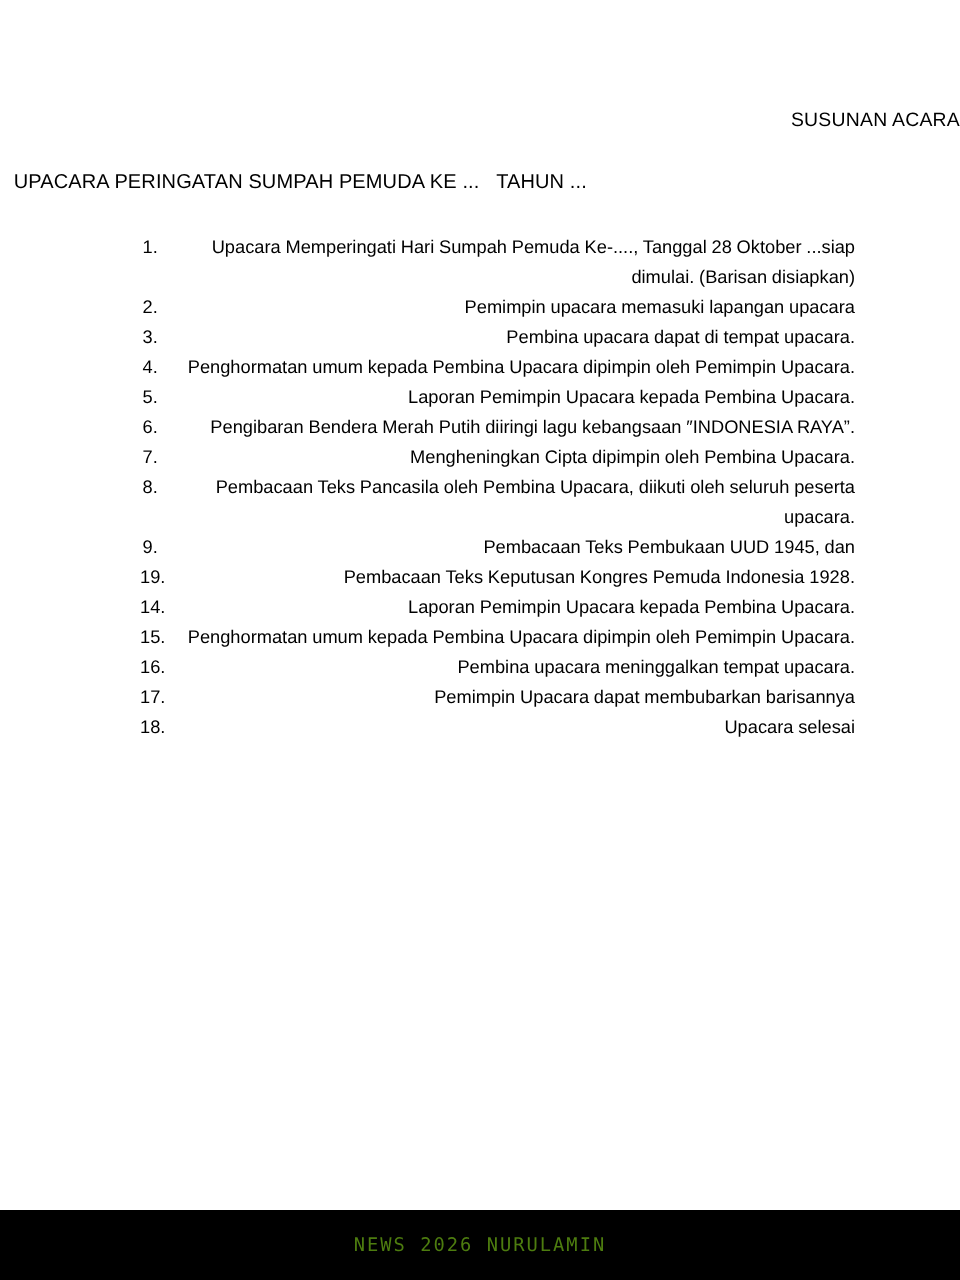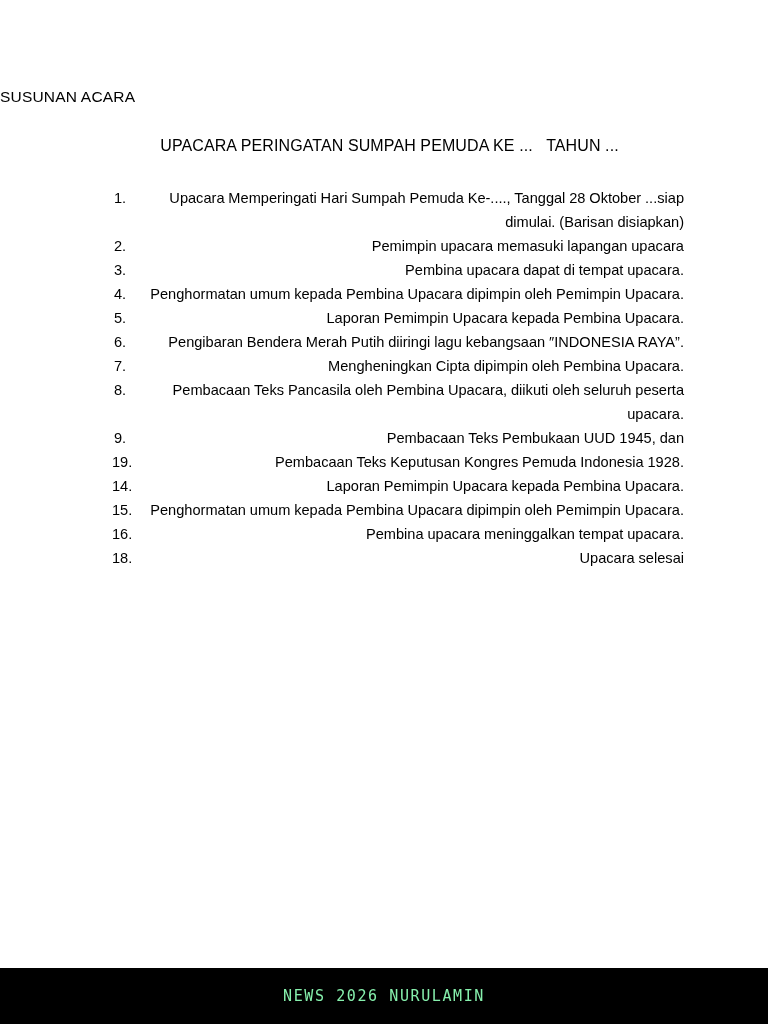--- a/index.html
+++ b/index.html
@@ -26,35 +26,34 @@
   }
 
   .doc-body {
     position: absolute;
     left: 0;
     top: 0;
     width: 768px;
   }
 
   .title-main {
-    text-align: left;
+    text-align: right;
     font-size: 15.5px;
     letter-spacing: 0.2px;
     margin: 0;
     padding: 0;
     position: absolute;
     left: 0;
     right: 0;
     top: 88px;
     font-weight: normal;
     white-space: pre;
   }
 
   .title-sub {
-    text-align: center;
     font-size: 16px;
     letter-spacing: 0.1px;
     margin: 0;
     padding: 0;
     position: absolute;
     left: 11px;
     right: 0;
     top: 137px;
     font-weight: normal;
     white-space: pre;
@@ -100,21 +99,21 @@
     top: 968px;
     width: 768px;
     height: 56px;
     background: #000000;
     display: flex;
     align-items: center;
     justify-content: center;
   }
 
   .footer-text {
-    color: #86efac;
+    color: #4d7c0f;
     font-family: "DejaVu Sans Mono", "Liberation Mono", monospace;
     font-size: 15px;
     letter-spacing: 1.6px;
     white-space: pre;
   }
 </style>
 </head>
 <body>
 
 <div class="page">
@@ -172,20 +171,24 @@
         </li>
         <li class="list-item">
           <span class="li-num">15.</span>
           <span class="li-text">Penghormatan umum kepada Pembina Upacara dipimpin oleh Pemimpin Upacara.</span>
         </li>
         <li class="list-item">
           <span class="li-num">16.</span>
           <span class="li-text">Pembina upacara meninggalkan tempat upacara.</span>
         </li>
         <li class="list-item">
+          <span class="li-num">17.</span>
+          <span class="li-text">Pemimpin Upacara dapat membubarkan barisannya</span>
+        </li>
+        <li class="list-item">
           <span class="li-num">18.</span>
           <span class="li-text">Upacara selesai</span>
         </li>
       </ol>
 
   </div>
 
   <div class="footer-band">
     <span class="footer-text">NEWS 2026 NURULAMIN</span>
   </div>

